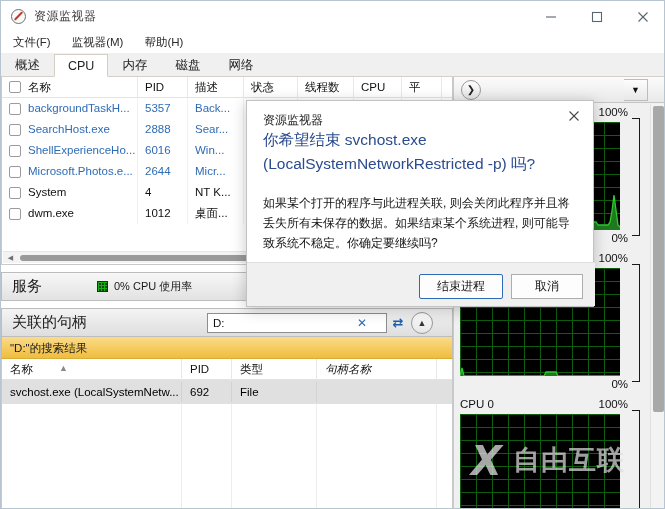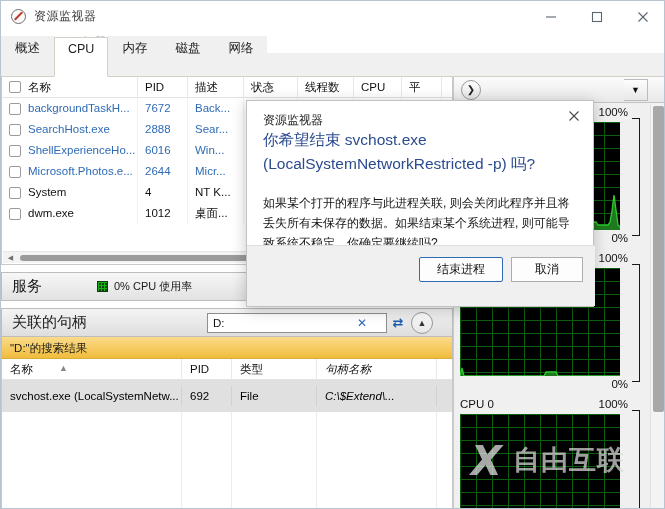--- a/index.html
+++ b/index.html
@@ -58,21 +58,21 @@
 
   
   .tabstrip {
     position: absolute; left: 0; top: 52px; width: 665px; height: 24px;
     background: #f0f0f0;
     border-bottom: 1px solid #d4d0c8;
     display: flex; align-items: flex-end;
   }
   .tab {
     font-size: 12.5px; color: #1f1f1f;
-    padding: 3px 13px 4px 13px; height: 40px; line-height: 16px;
+    padding: 3px 13px 4px 13px; height: 23px; line-height: 16px;
     border: 1px solid transparent; border-bottom: none;
     background: #f0f0f0;
   }
   .tab.active {
     background: #ffffff;
     border: 1px solid #d4d0c8; border-bottom: 1px solid #ffffff;
     position: relative; top: 1px; z-index: 3;
   }
 
   
@@ -196,21 +196,21 @@
   }
   .hand-header {
     display: flex; height: 21px; align-items: center;
     font-size: 11.5px; color: #111; border-bottom: 1px solid #e3e3e3;
     position: relative;
   }
   .hand-header .hc {
     height: 21px; line-height: 21px; padding-left: 8px;
     border-right: 1px solid #e8e8e8; overflow: hidden; white-space: nowrap;
   }
-  .hand-row { display: flex; height: 32px; align-items: center; font-size: 11.5px; background: #e0e0e0; }
+  .hand-row { display: flex; height: 24px; align-items: center; font-size: 11.5px; background: #e0e0e0; }
   .hand-row .cell {
     height: 20px; line-height: 20px; padding-left: 8px; overflow: hidden;
     white-space: nowrap; border-right: 1px solid #d2d2d2;
   }
   .hand-filler { display: flex; height: 129px; }
   .hand-filler .cell { border-right: 1px solid #ededed; height: 129px; }
   .h-name { width: 180px; }
   .h-pid  { width: 50px; }
   .h-type { width: 85px; }
   .h-hand { width: 120px; font-style: italic; }
@@ -310,21 +310,21 @@
   }
   .dlg-heading {
     position: absolute; left: 16px; top: 27px; width: 316px;
     font-size: 15.5px; color: #2b4b8f; line-height: 24px;
   }
   .dlg-body {
     position: absolute; left: 16px; top: 92px; width: 316px;
     font-size: 12px; color: #141414; line-height: 20px;
   }
   .dlg-footer {
-    position: absolute; left: 0; bottom: 0; width: 348px; height: 61px;
+    position: absolute; left: 0; bottom: 0; width: 348px; height: 44px;
     background: #f0f0f0; border-top: 1px solid #dfdfdf;
   }
   .dlg-btn {
     position: absolute; top: 11px; height: 25px;
     font-size: 12px; color: #111; text-align: center; line-height: 23px;
     background: #fdfdfd; border: 1px solid #adadad;
   }
   .dlg-btn.primary {
     right: 92px; width: 84px; border: 1.5px solid #2f6bb5;
     border-radius: 2px;
@@ -391,21 +391,21 @@
       <div class="hc c-thr">线程数</div>
       <div class="hc c-cpu">CPU</div>
       <div class="hc c-avg">平</div>
     </div>
     <div class="proc-rows">
       <div class="proc-row">
         <div class="cell c-name">
             <span class="chk"></span>
             <span class="txt-blue">backgroundTaskH...</span>
           </div>
-        <div class="cell c-pid txt-blue">7672</div>
+        <div class="cell c-pid txt-blue">5357</div>
         <div class="cell c-desc txt-blue">Back...</div>
         <div class="cell c-stat"></div>
         <div class="cell c-thr"></div>
         <div class="cell c-cpu"></div>
         <div class="cell c-avg"></div>
       </div>
       <div class="proc-row">
         <div class="cell c-name">
             <span class="chk"></span>
             <span class="txt-blue">SearchHost.exe</span>
@@ -498,21 +498,20 @@
         <span>名称</span>
       </div>
       <div class="hc h-pid">PID</div>
       <div class="hc h-type">类型</div>
       <div class="hc h-hand">句柄名称</div>
     </div>
     <div class="hand-row">
       <div class="cell h-name">svchost.exe (LocalSystemNetw...</div>
       <div class="cell h-pid">692</div>
       <div class="cell h-type">File</div>
-      <div class="cell h-hand">C:\$Extend\...</div>
     </div>
     <div class="hand-filler">
       <div class="cell h-name"></div>
         <div class="cell h-pid"></div>
       <div class="cell h-type"></div>
         <div class="cell h-hand"></div>
     </div>
   </div>
 
   <div class="graphpanel">

